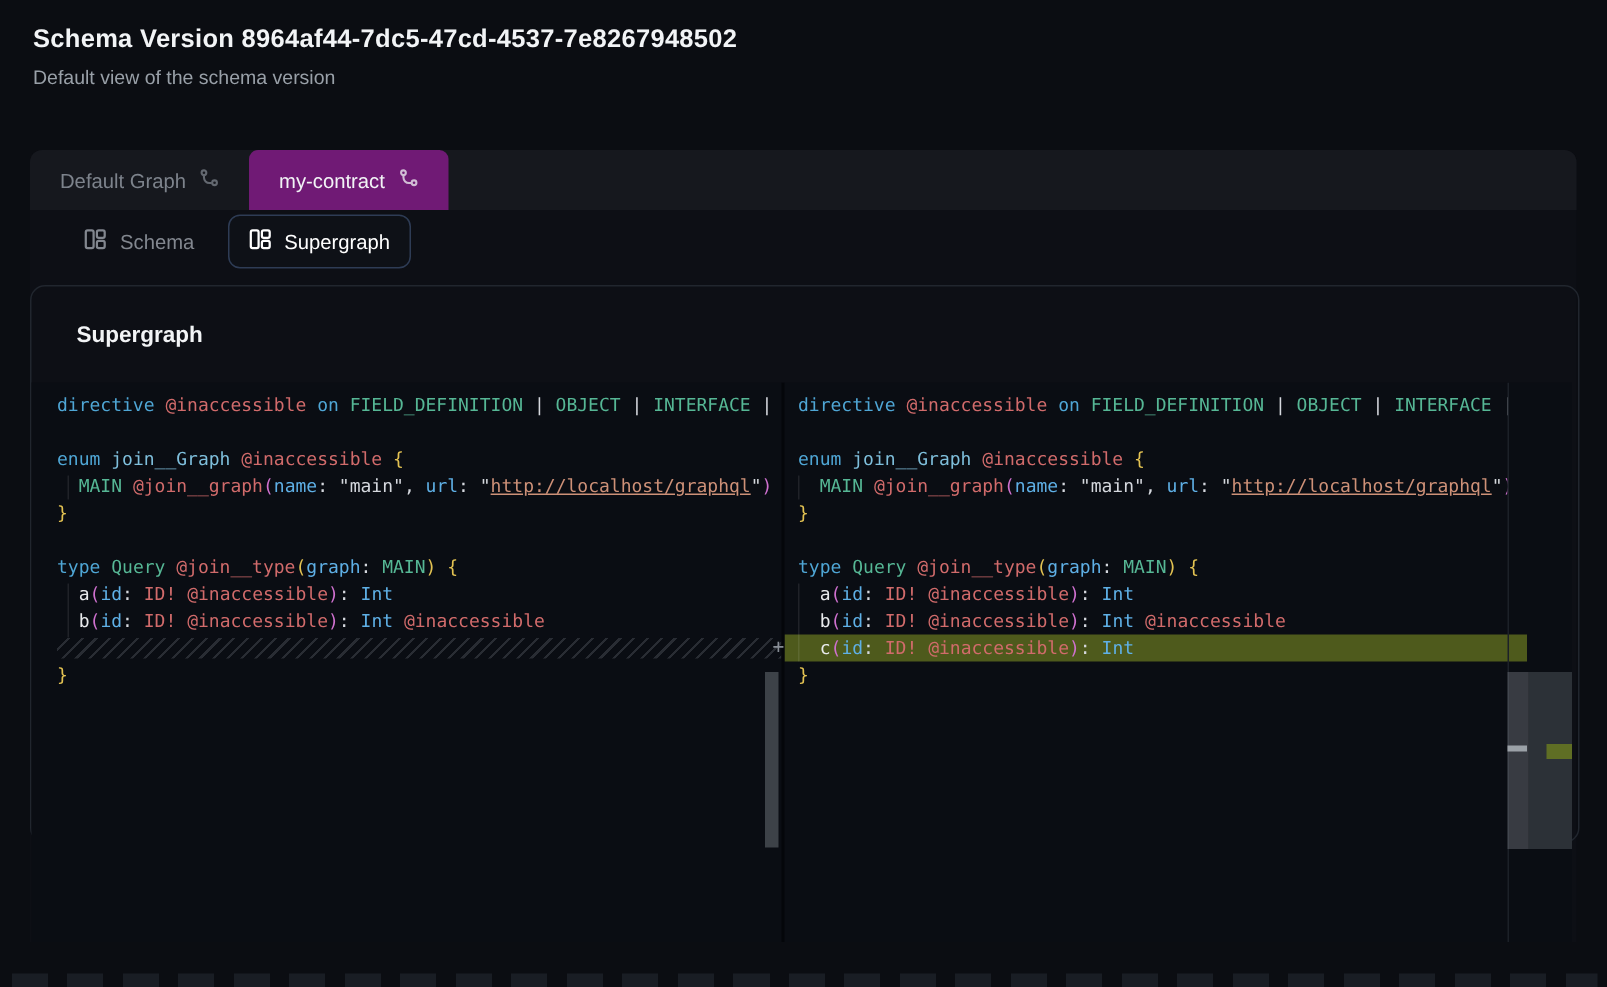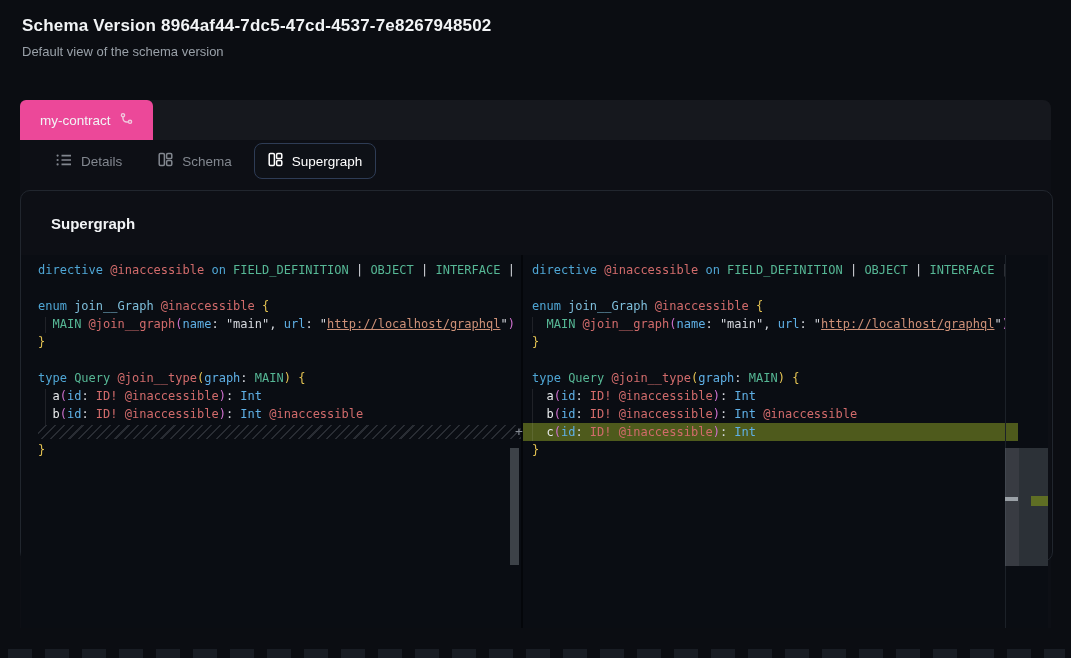--- a/index.html
+++ b/index.html
@@ -9,21 +9,21 @@
 
   
   .page-title{left:22px;top:16px;font-size:17px;font-weight:700;color:#f2f4f6;letter-spacing:.2px;}
   .page-subtitle{left:22px;top:44px;font-size:13px;color:#99a0a8;}
 
   
   .card{left:20px;top:100px;width:1031px;height:528px;background:#0d0f15;border-radius:8px 8px 0 0;}
   .tabstrip{position:absolute;left:0;top:0;right:0;height:40px;background:#16181e;
             border-radius:8px 8px 0 0;display:flex;align-items:stretch;}
   .tab{display:flex;align-items:center;gap:9px;padding:0 20px;font-size:13.5px;color:#7d838c;cursor:pointer;}
-  .tab.active{background:#ec4899;color:#f2f4f6;border-radius:6px 6px 0 0;align-items:center;}
+  .tab.active{background:#701a75;color:#f2f4f6;border-radius:6px 6px 0 0;align-items:center;}
   .tab svg{opacity:.75;}
 
   
   .subtabs{position:absolute;left:0;top:40px;right:0;height:42px;display:flex;align-items:center;padding-left:22px;}
   .subtab{display:flex;align-items:center;gap:9px;padding:8px 13px;margin-right:8px;
           font-size:13.5px;color:#82878f;border:1px solid transparent;border-radius:8px;cursor:pointer;}
   .subtab.selected{color:#ffffff;border-color:#2e3c55;background:#0e1117;}
   .subtab svg{flex:0 0 auto;}
 
   
@@ -62,44 +62,43 @@
     background:repeating-linear-gradient(90deg,#191d24 0 24px,transparent 24px 37px);}
 </style>
 </head>
 <body>
 
 <div class="abs page-title">Schema Version 8964af44-7dc5-47cd-4537-7e8267948502</div>
 <div class="abs page-subtitle">Default view of the schema version</div>
 
 <div class="abs card">
   <div class="tabstrip">
+    <div class="tab">
+      <span>Default Graph</span>
+      <span>
+        <svg width="13" height="13" viewBox="0 0 14 14" fill="none" stroke="currentColor" stroke-width="1.5">
+          <circle cx="3.2" cy="3.4" r="1.7"></circle>
+            <circle cx="10.8" cy="10.6" r="1.7"></circle>
+          <path d="M3.2 5.2 v1.6 a4 4 0 0 0 4 4 h1.6"></path>
+        </svg>
+      </span>
+    </div>
     <div class="tab active">
       <span>my-contract</span>
       <span>
         <svg width="13" height="13" viewBox="0 0 14 14" fill="none" stroke="currentColor" stroke-width="1.5">
           <circle cx="3.2" cy="3.4" r="1.7"></circle>
             <circle cx="10.8" cy="10.6" r="1.7"></circle>
           <path d="M3.2 5.2 v1.6 a4 4 0 0 0 4 4 h1.6"></path>
         </svg>
       </span>
     </div>
   </div>
 
   <div class="subtabs">
-    <div class="subtab">
-      <span>
-        <svg width="16" height="14" viewBox="0 0 16 14" fill="none" stroke="currentColor" stroke-width="1.6">
-          <circle cx="1.6" cy="2.6" r="1.1" fill="currentColor" stroke="none"></circle>
-          <circle cx="1.6" cy="7" r="1.1" fill="currentColor" stroke="none"></circle>
-          <circle cx="1.6" cy="11.4" r="1.1" fill="currentColor" stroke="none"></circle>
-          <path d="M5.5 2.6 H15 M5.5 7 H15 M5.5 11.4 H15"></path>
-        </svg>
-      </span>
-      <span>Details</span>
-    </div>
     <div class="subtab">
       <span>
         <svg width="15" height="15" viewBox="0 0 15 15" fill="none" stroke="currentColor" stroke-width="1.5">
           <rect x="1.2" y="1.6" width="5.2" height="11.8" rx="1.2"></rect>
           <rect x="8.6" y="1.6" width="5.2" height="5" rx="1.2"></rect>
           <rect x="8.6" y="8.6" width="5.2" height="4.8" rx="1.2"></rect>
         </svg>
       </span>
       <span>Schema</span>
     </div>

